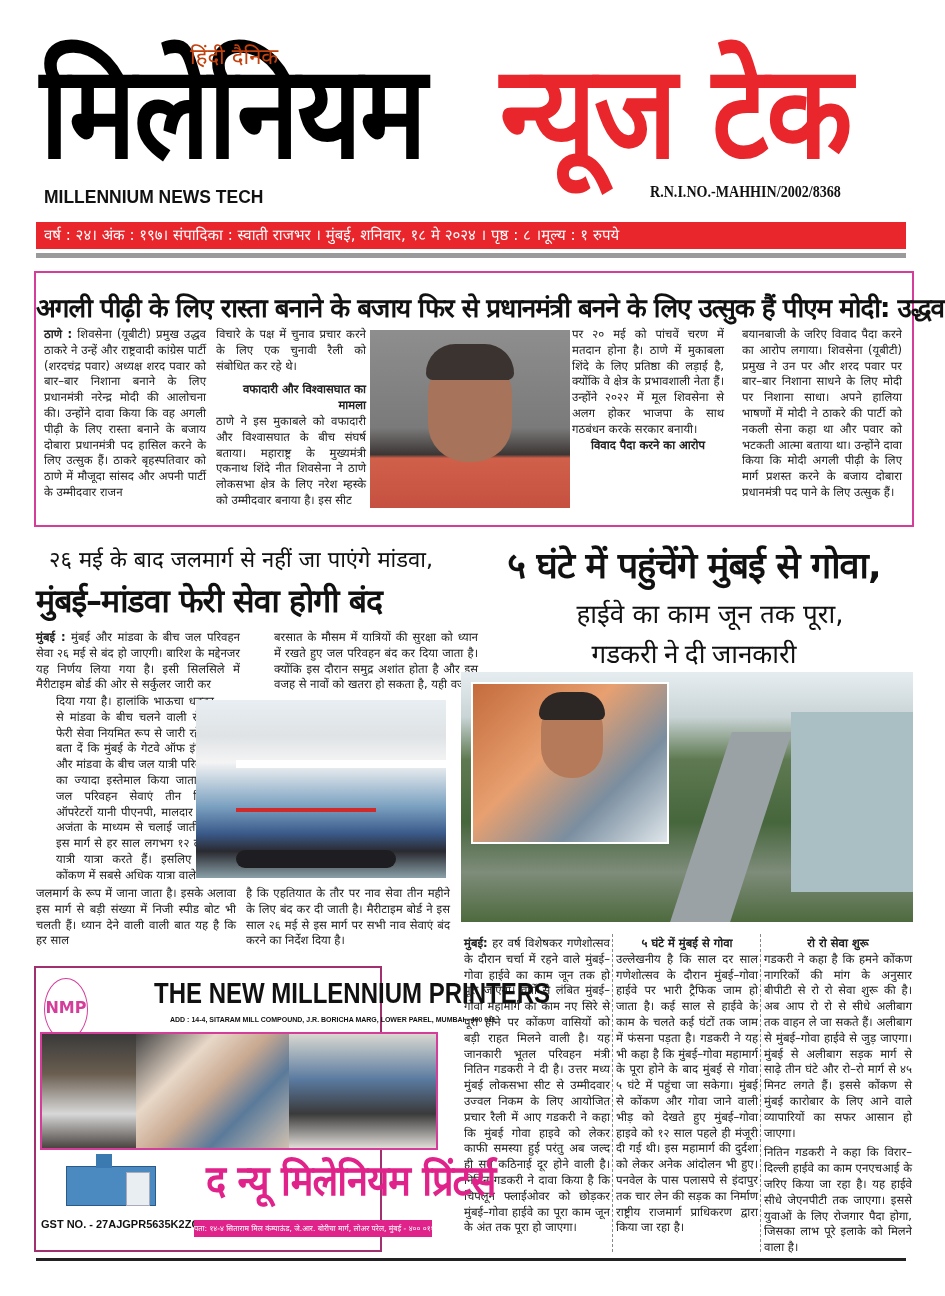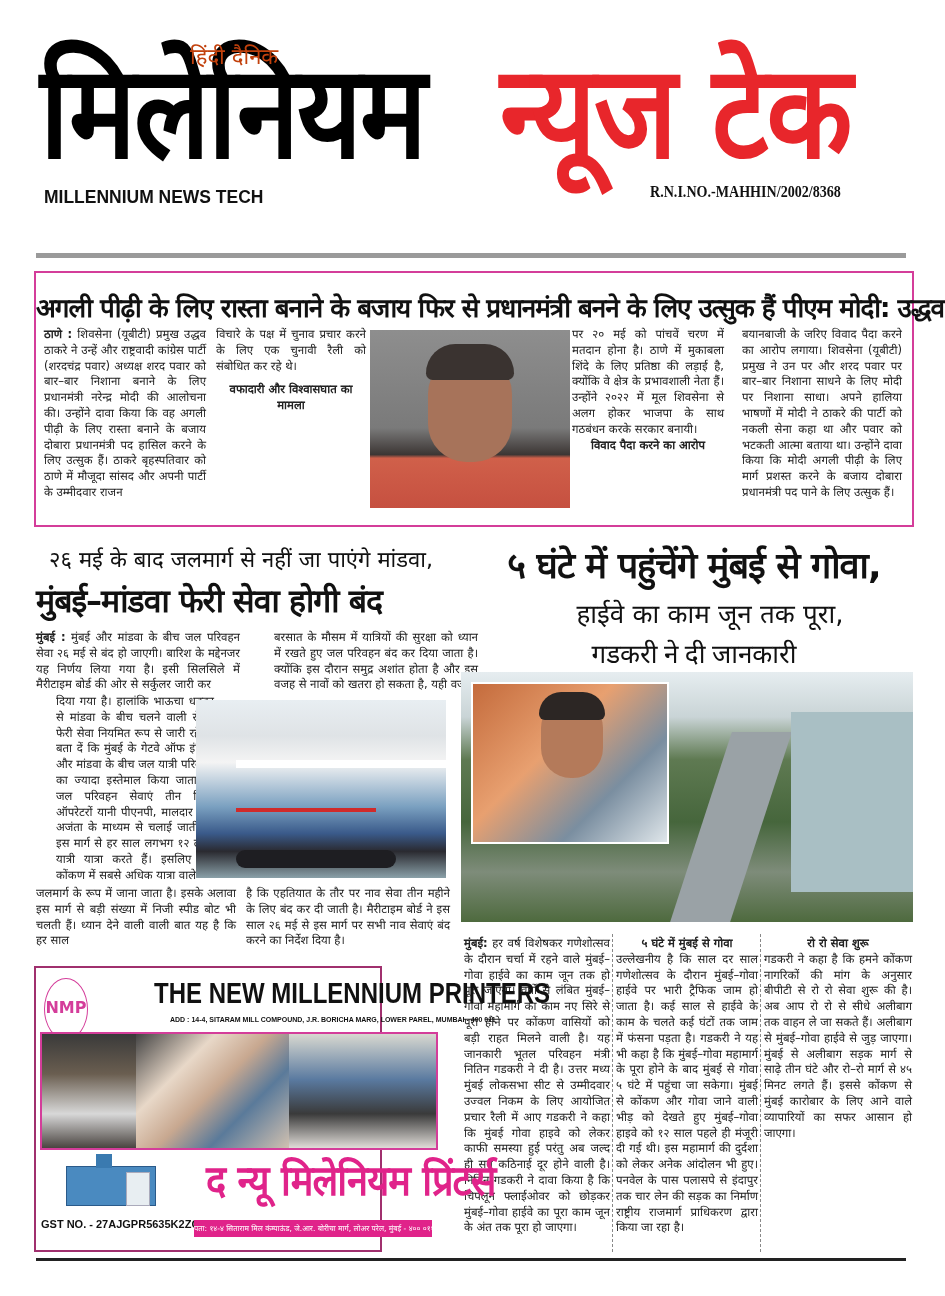--- a/index.html
+++ b/index.html
@@ -50,34 +50,36 @@
 </style>
 </head>
 <body>
 
 <div class="masthead">
   <div class="title-black">मिलेनियम</div>
   <div class="hindi-daily">हिंदी दैनिक</div>
   <div class="title-red">न्यूज टेक</div>
   <div class="title-en">MILLENNIUM NEWS TECH</div>
   <div class="rni">R.N.I.NO.-MAHHIN/2002/8368</div>
+  <div class="infobar">वर्ष : २४। अंक : १९७। संपादिका : स्वाती राजभर । मुंबई, शनिवार, १८ मे २०२४ । पृष्ठ : ८ ।मूल्य : १ रुपये</div>
   <div class="grayrule"></div>
 </div>
 
 <div class="lead">
   <div class="lead-headline">अगली पीढ़ी के लिए रास्ता बनाने के बजाय फिर से प्रधानमंत्री बनने के लिए उत्सुक हैं पीएम मोदी: उद्धव ठाकरे</div>
 
   <div class="col" style="left:8px; top:54px; width:162px;">
     <b class="dateline">ठाणे :</b>
     <span>शिवसेना (यूबीटी) प्रमुख उद्धव ठाकरे ने उन्हें और राष्ट्रवादी कांग्रेस पार्टी (शरदचंद्र पवार) अध्यक्ष शरद पवार को बार–बार निशाना बनाने के लिए प्रधानमंत्री नरेन्द्र मोदी की आलोचना की। उन्होंने दावा किया कि वह अगली पीढ़ी के लिए रास्ता बनाने के बजाय दोबारा प्रधानमंत्री पद हासिल करने के लिए उत्सुक हैं। ठाकरे बृहस्पतिवार को ठाणे में मौजूदा सांसद और अपनी पार्टी के उम्मीदवार राजन</span>
   </div>
 
   <div class="col" style="left:180px; top:54px; width:150px;">
     <span>विचारे के पक्ष में चुनाव प्रचार करने के लिए एक चुनावी रैली को संबोधित कर रहे थे।</span>
-    <span class="sub" style="margin-top:8px;">वफादारी और विश्वासघात का मामला</span>
+    <span class="sub" style="margin-top:8px;text-align:right;">वफादारी और विश्वासघात का मामला</span>
+    <span>ठाणे ने इस मुकाबले को वफादारी और विश्वासघात के बीच संघर्ष बताया। महाराष्ट्र के मुख्यमंत्री एकनाथ शिंदे नीत शिवसेना ने ठाणे लोकसभा क्षेत्र के लिए नरेश म्हस्के को उम्मीदवार बनाया है। इस सीट</span>
   </div>
 
   <div class="photo" style="left:334px; top:57px; width:200px; height:178px; background: linear-gradient(180deg,#8e8e8e 0%,#7a7a7a 55%,#3c3634 70%,#d0604a 72%,#c65040 100%);">
     <div style="position:absolute; left:58px; top:22px; width:84px; height:110px; border-radius:42px 42px 38px 38px; background:#a7735a;"></div>
     <div style="position:absolute; left:56px; top:14px; width:88px; height:36px; border-radius:44px 44px 10px 10px; background:#3a3330;"></div>
   </div>
 
   <div class="col" style="left:536px; top:54px; width:152px;">
     <span>पर २० मई को पांचवें चरण में मतदान होना है। ठाणे में मुकाबला शिंदे के लिए प्रतिष्ठा की लड़ाई है, क्योंकि वे क्षेत्र के प्रभावशाली नेता हैं। उन्होंने २०२२ में मूल शिवसेना से अलग होकर भाजपा के साथ गठबंधन करके सरकार बनायी।</span>
     <span class="sub">विवाद पैदा करने का आरोप</span>
@@ -132,20 +134,21 @@
 </div>
 <div class="dotrule" style="left:612px; top:934px; height:318px;"></div>
 <div class="col" style="left:616px; top:936px; width:142px;">
   <span class="sub">५ घंटे में मुंबई से गोवा</span>
   <span>उल्लेखनीय है कि साल दर साल गणेशोत्सव के दौरान मुंबई–गोवा हाईवे पर भारी ट्रैफिक जाम हो जाता है। कई साल से हाईवे के काम के चलते कई घंटों तक जाम में फंसना पड़ता है। गडकरी ने यह भी कहा है कि मुंबई–गोवा महामार्ग के पूरा होने के बाद मुंबई से गोवा ५ घंटे में पहुंचा जा सकेगा। मुंबई से कोंकण और गोवा जाने वाली भीड़ को देखते हुए मुंबई–गोवा हाइवे को १२ साल पहले ही मंजूरी दी गई थी। इस महामार्ग की दुर्दशा को लेकर अनेक आंदोलन भी हुए। पनवेल के पास पलासपे से इंदापुर तक चार लेन की सड़क का निर्माण राष्ट्रीय राजमार्ग प्राधिकरण द्वारा किया जा रहा है।</span>
 </div>
 <div class="dotrule" style="left:760px; top:934px; height:318px;"></div>
 <div class="col" style="left:764px; top:936px; width:148px;">
   <span class="sub">रो रो सेवा शुरू</span>
   <span>गडकरी ने कहा है कि हमने कोंकण नागरिकों की मांग के अनुसार बीपीटी से रो रो सेवा शुरू की है। अब आप रो रो से सीधे अलीबाग तक वाहन ले जा सकते हैं। अलीबाग से मुंबई–गोवा हाईवे से जुड़ जाएगा। मुंबई से अलीबाग सड़क मार्ग से साढ़े तीन घंटे और रो–रो मार्ग से ४५ मिनट लगते हैं। इससे कोंकण से मुंबई कारोबार के लिए आने वाले व्यापारियों का सफर आसान हो जाएगा।</span>
+  <span style="display:block; margin-top:4px;">नितिन गडकरी ने कहा कि विरार–दिल्ली हाईवे का काम एनएचआई के जरिए किया जा रहा है। यह हाईवे सीधे जेएनपीटी तक जाएगा। इससे युवाओं के लिए रोजगार पैदा होगा, जिसका लाभ पूरे इलाके को मिलने वाला है।</span>
 </div>
 
 <div class="ad">
   <div class="ad-logo">NMP</div>
   <div class="ad-title">THE NEW MILLENNIUM PRINTERS</div>
   <div class="ad-address">ADD : 14-4, SITARAM MILL COMPOUND, J.R. BORICHA MARG, LOWER PAREL, MUMBAI - 400 011</div>
   <div class="ad-photos">
     <div style="width:95px; height:100%; background:linear-gradient(180deg,#3a3a3a,#6a5e50,#d8d8d8 70%,#4a4440);"></div>
     <div style="width:155px; height:100%; background:linear-gradient(135deg,#444 0%,#e8d8c8 30%,#c8a890 50%,#5a7a9a 70%,#d0c0b0 100%);"></div>
     <div style="width:148px; height:100%; background:linear-gradient(180deg,#d8d8d0 0%,#5a7aa0 40%,#3a3a3a 70%,#e0dcd8 100%);"></div>

